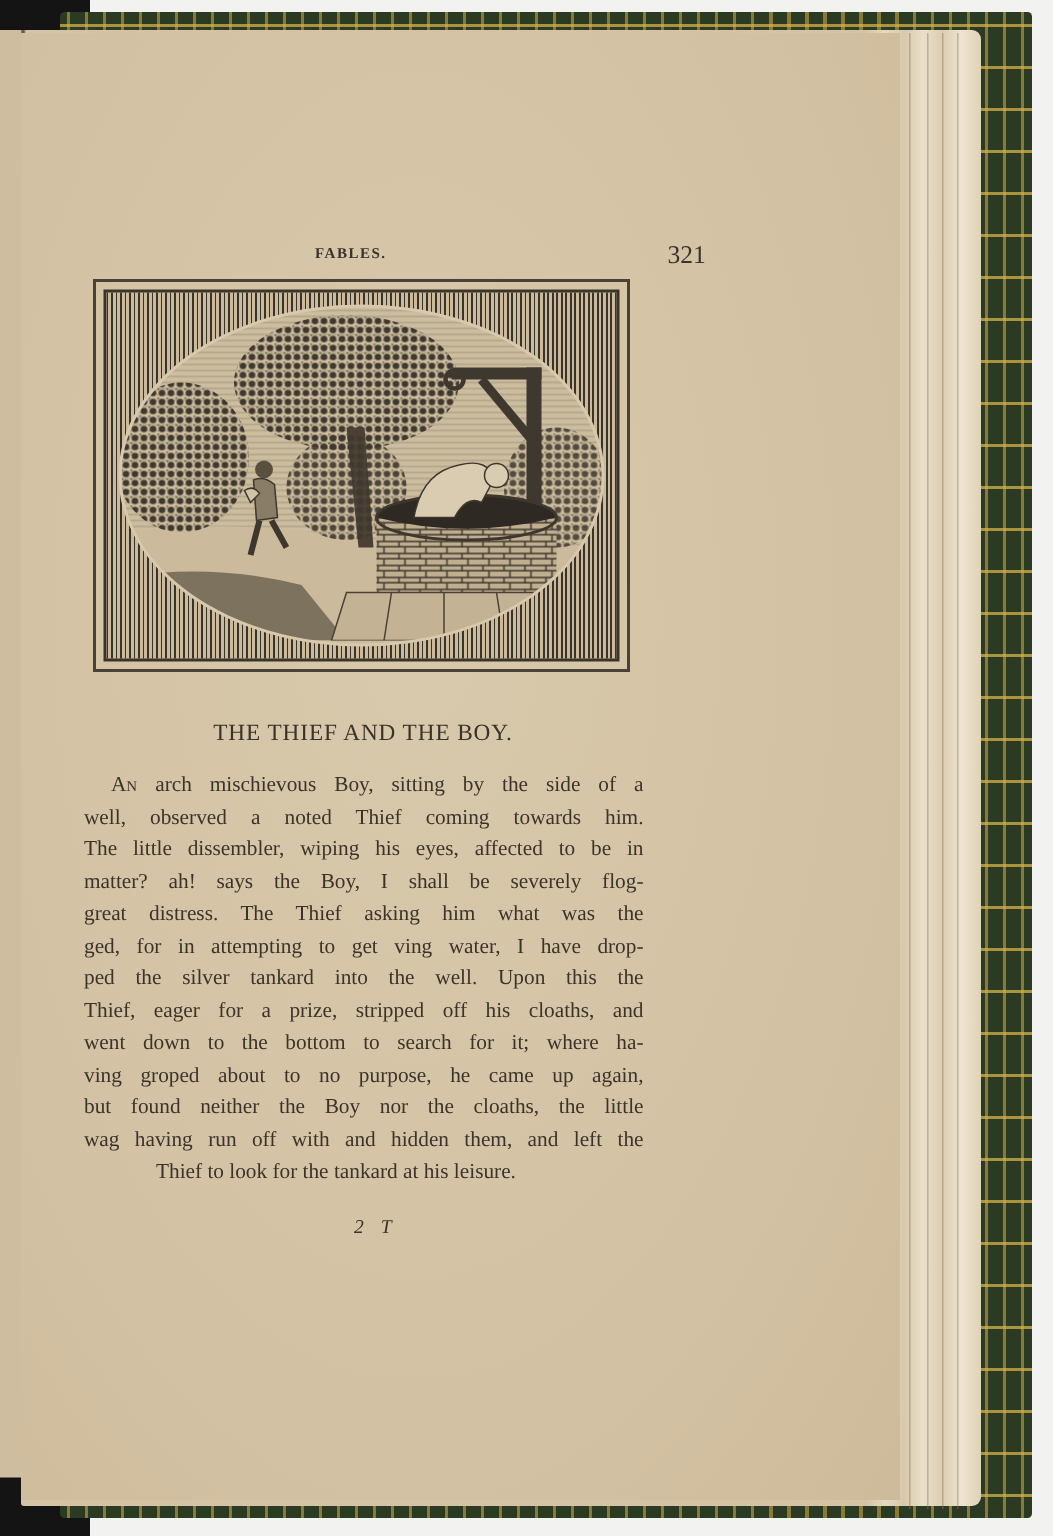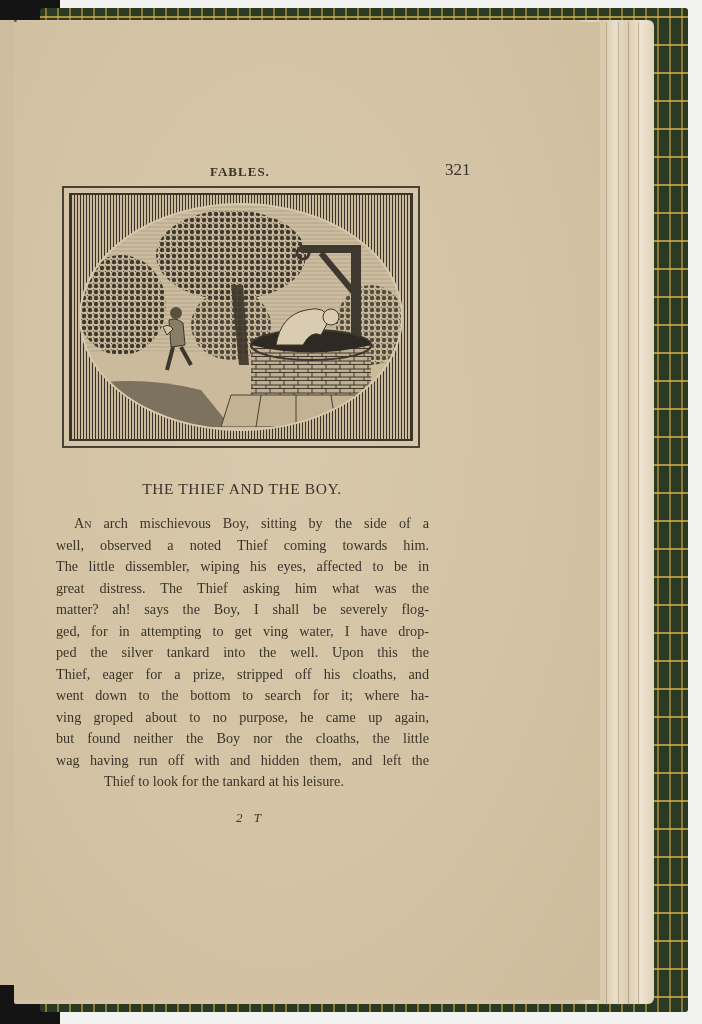--- a/index.html
+++ b/index.html
@@ -43,21 +43,21 @@
   }
   .left-sliver {
     position: absolute; left: 0; top: 20px; width: 14px; height: 965px;
     background: #cfbd9f;
   }
   .running-head {
     position: absolute; top: 139px; left: 0; width: 586px; height: 20px;
     color: #3a332b;
   }
   .head-title {
-    position: absolute; left: 196px; top: 3px; font-size: 13px; letter-spacing: 1px; font-weight: bold;
+    position: absolute; left: 196px; top: 3px; font-size: 10px; letter-spacing: 1px; font-weight: bold;
   }
   .head-page {
     position: absolute; left: 388px; top: -1px; font-size: 17px; margin-left: 43px;
   }
   
   .engraving-frame {
     position: absolute; left: 48px; top: 164px; width: 358px; height: 262px;
     border: 2px solid #4a4238; box-sizing: border-box;
   }
   .engraving-inner {
@@ -163,22 +163,22 @@
       </div>
     </div>
   </div>
 
   <div class="fable-title">THE THIEF AND THE BOY.</div>
 
   <div class="fable-body">
     <span class="fable-line first"><span class="smallcaps">An</span><span> arch mischievous Boy, sitting by the side of a</span></span>
     <span class="fable-line">well, observed a noted Thief coming towards him.</span>
     <span class="fable-line">The little dissembler, wiping his eyes, affected to be in</span>
+    <span class="fable-line">matter? ah! says the Boy, I shall be severely flog-</span>
     <span class="fable-line">great distress.  The Thief asking him what was the</span>
-    <span class="fable-line">matter? ah! says the Boy, I shall be severely flog-</span>
     <span class="fable-line">ged, for in attempting to get ving water, I have drop-</span>
     <span class="fable-line">ped the silver tankard into the well.  Upon this the</span>
     <span class="fable-line">Thief, eager for a prize, stripped off his cloaths, and</span>
     <span class="fable-line">went down to the bottom to search for it; where ha-</span>
     <span class="fable-line">ving groped about to no purpose, he came up again,</span>
     <span class="fable-line">but found neither the Boy nor the cloaths, the little</span>
     <span class="fable-line">wag having run off with and hidden them, and left the</span>
     <span class="fable-line last">Thief to look for the tankard at his leisure.</span>
   </div>
 

